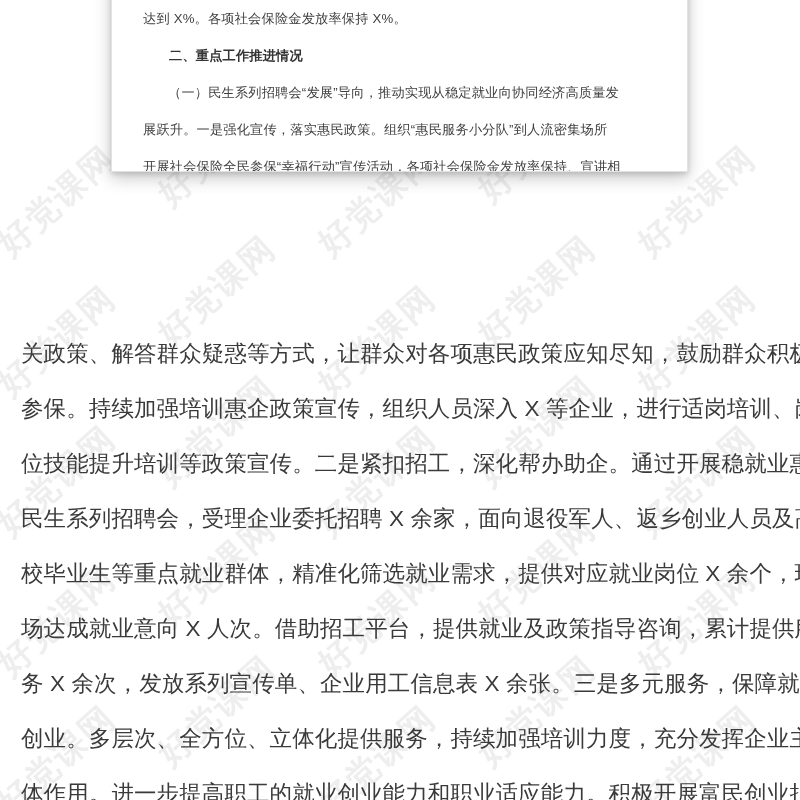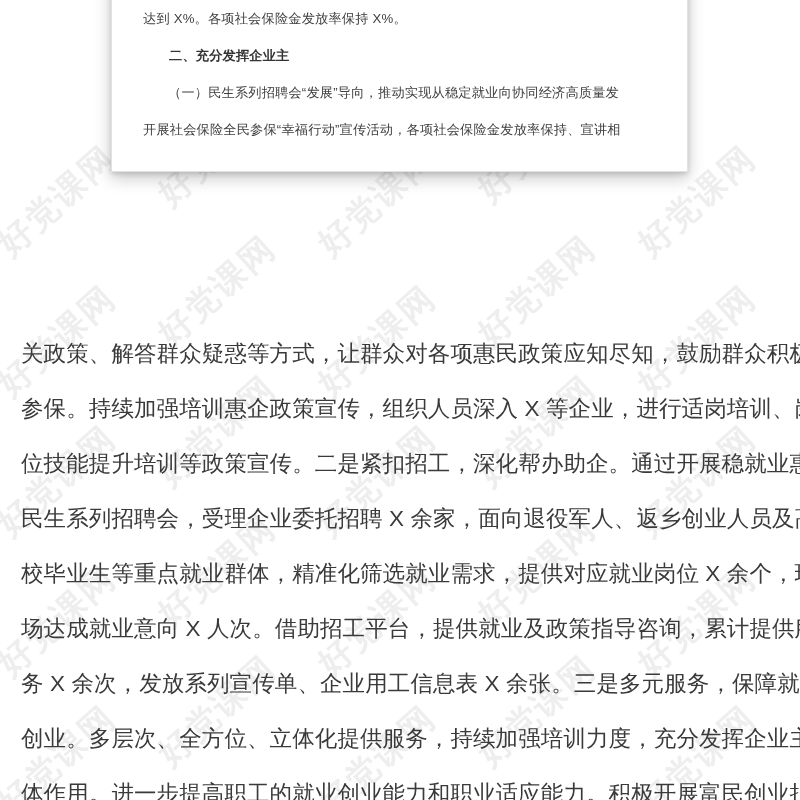--- a/index.html
+++ b/index.html
@@ -90,22 +90,23 @@
     letter-spacing: 0.1px;
     height: 55px;
   }
 </style>
 </head>
 <body>
 
 <div id="doc-card">
   <div id="doc-card-inner">
     <div class="card-line">达到 X%。各项社会保险金发放率保持 X%。</div>
-    <div class="card-line heading indent-1">二、充分发挥企业主</div>
+    <div class="card-line heading indent-1">二、重点工作推进情况</div>
     <div class="card-line indent-2">（一）民生系列招聘会“发展”导向，推动实现从稳定就业向协同经济高质量发</div>
+    <div class="card-line">展跃升。一是强化宣传，落实惠民政策。组织“惠民服务小分队”到人流密集场所</div>
     <div class="card-line">开展社会保险全民参保“幸福行动”宣传活动，各项社会保险金发放率保持、宣讲相</div>
   </div>
 </div>
 
 <div id="body-text">
   <div class="body-line">关政策、解答群众疑惑等方式，让群众对各项惠民政策应知尽知，鼓励群众积极</div>
   <div class="body-line">参保。持续加强培训惠企政策宣传，组织人员深入 X 等企业，进行适岗培训、岗</div>
   <div class="body-line">位技能提升培训等政策宣传。二是紧扣招工，深化帮办助企。通过开展稳就业惠</div>
   <div class="body-line">民生系列招聘会，受理企业委托招聘 X 余家，面向退役军人、返乡创业人员及高</div>
   <div class="body-line">校毕业生等重点就业群体，精准化筛选就业需求，提供对应就业岗位 X 余个，现</div>

